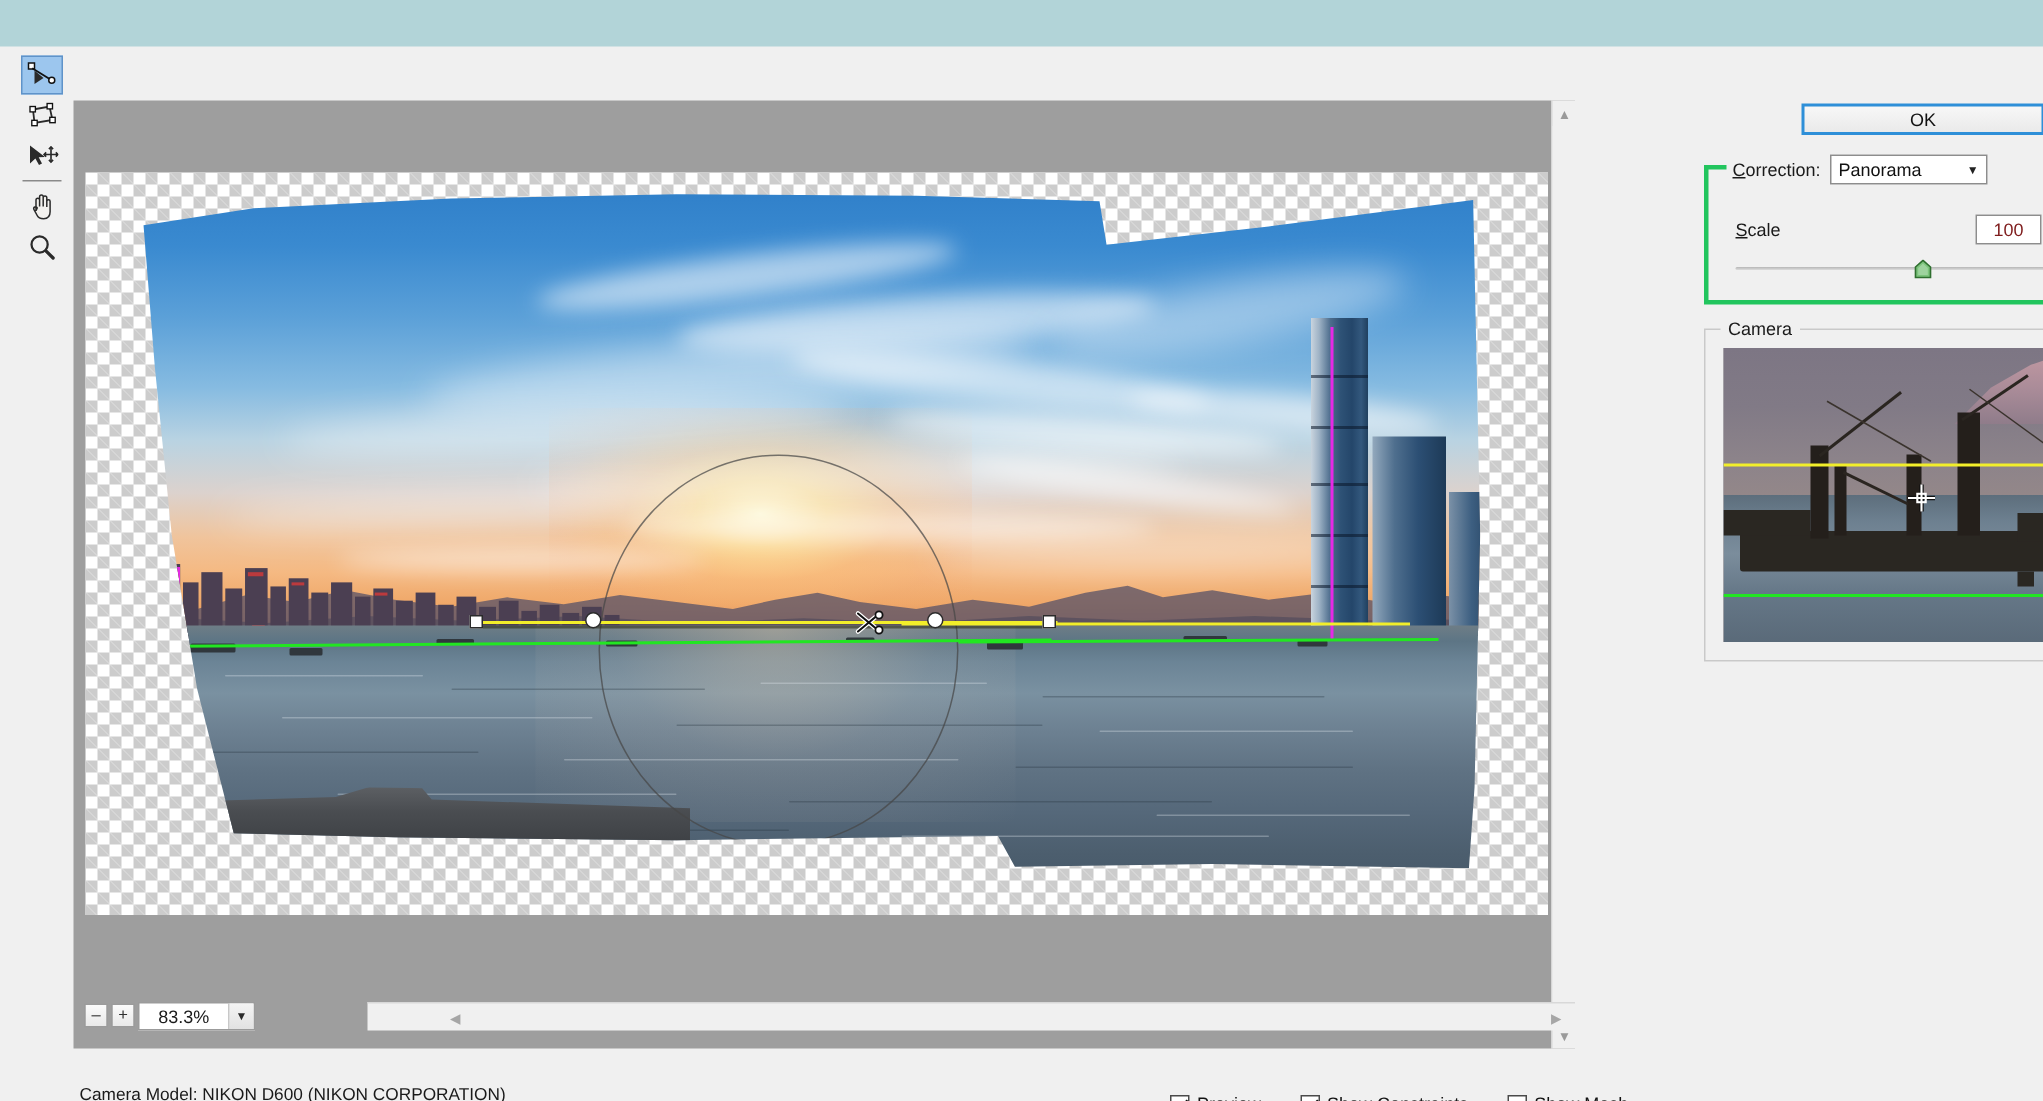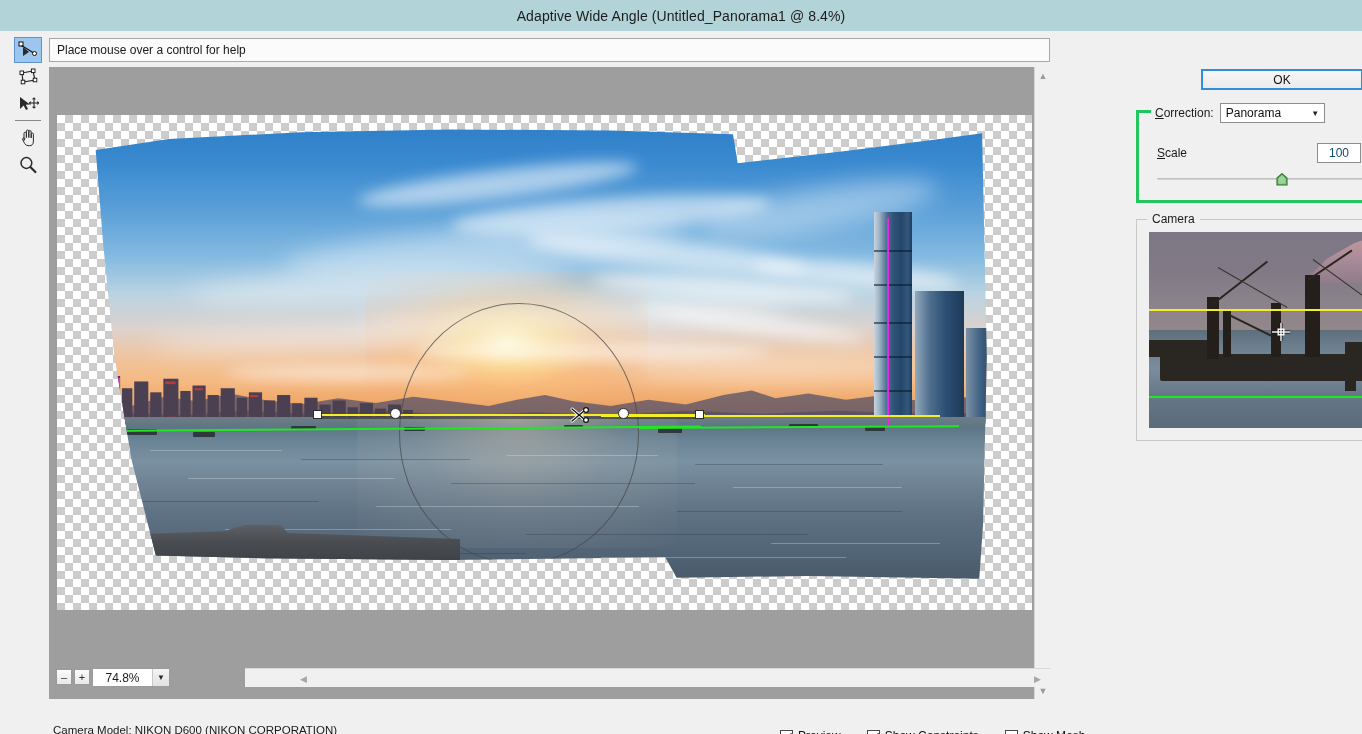--- a/index.html
+++ b/index.html
@@ -340,21 +340,21 @@
   .flyout-lines { display: flex; flex-direction: column; gap: 2px; }
   .flyout-lines i { display: block; width: 13px; height: 2px; background: #333; }
 
   .scale-row {
     display: flex; align-items: center; margin-top: 12px; padding: 0 6px;
   }
   .scale-label { font-size: 12px; width: 160px; }
   .num-field {
     width: 44px; height: 20px; background: #fff; border: 1px solid #8d8d8d;
     display: flex; align-items: center; justify-content: center;
-    font-size: 12px; color: #0c4a6e;
+    font-size: 12px; color: #7f1d1d;
   }
   .pct { margin-left: 9px; font-size: 12px; }
   .slider {
     position: relative; margin: 9px 6px 0 6px; height: 14px;
   }
   .slider-track {
     position: absolute; left: 0; right: 0; top: 6px; height: 2px;
     background: linear-gradient(to bottom,#b6b6b6,#dcdcdc);
     border-radius: 1px;
   }
@@ -391,23 +391,20 @@
   .d-boom { position: absolute; background: #2a2520; transform-origin: left center; }
   .d-yellow { position: absolute; left: 0; right: 0; height: 2px; background: #f2ee2a; }
   .d-green { position: absolute; left: 0; right: 0; height: 2px; background: #22e622; }
   .d-cursor { position: absolute; width: 20px; height: 20px; }
 </style>
 </head>
 <body>
 
 <div class="dialog">
 
-  <div class="titlebar">
-    <div class="titlebar-text">Adaptive Wide Angle (Untitled_Panorama1 @ 8.4%)</div>
-  </div>
 
   <div class="body-area">
 
     <div class="toolbar">
       <div class="tool selected">
         <svg width="20" height="18" viewBox="0 0 20 18">
           <rect x="1" y="1" width="4" height="4" fill="#fff" stroke="#111" stroke-width="1"></rect>
           <path d="M3.5 4.5 L16.5 12.5" stroke="#111" stroke-width="1.2" fill="none"></path>
           <circle cx="16.5" cy="12.5" r="2" fill="#fff" stroke="#111" stroke-width="1"></circle>
           <path d="M5 6 L5 15 L11 11 Z" fill="#2a2a2a"></path>
@@ -442,23 +439,20 @@
         </svg>
       </div>
       <div class="tool">
         <svg width="20" height="20" viewBox="0 0 20 20">
           <circle cx="8.4" cy="8" r="5.4" fill="none" stroke="#2a2a2a" stroke-width="1.5"></circle>
           <path d="M12.6 12.2 L17.4 17" stroke="#2a2a2a" stroke-width="2.2" stroke-linecap="round"></path>
         </svg>
       </div>
     </div>
 
-    <div class="helpbar">
-      <span>Place mouse over a control for help</span>
-    </div>
 
     <div class="canvas-frame">
       <div class="stage">
         <div class="photo">
           <div class="photo-inner">
             <div class="sky"></div>
             <div class="sunglow"></div>
 
             <div class="clouds">
               <div class="cl" style="left:30%;top:10%;width:30%;height:6%;transform:rotate(-7deg);"></div>
@@ -620,21 +614,21 @@
     </div>
 
     <div class="zoombar">
       <div class="zbtn" style="left:7px">
         <span>–</span>
       </div>
       <div class="zbtn" style="left:25px">
         <span>+</span>
       </div>
       <div class="zoom-field">
-        <span class="zoom-value">74.8%</span>
+        <span class="zoom-value">83.3%</span>
         <span class="zoom-drop">▼</span>
       </div>
       <div class="hscroll">
         <div class="hs-arrow left">◀</div>
         <div class="hs-arrow right">▶</div>
       </div>
     </div>
 
     <div class="footer-info">
       <div>Camera Model: NIKON D600 (NIKON CORPORATION)</div>

